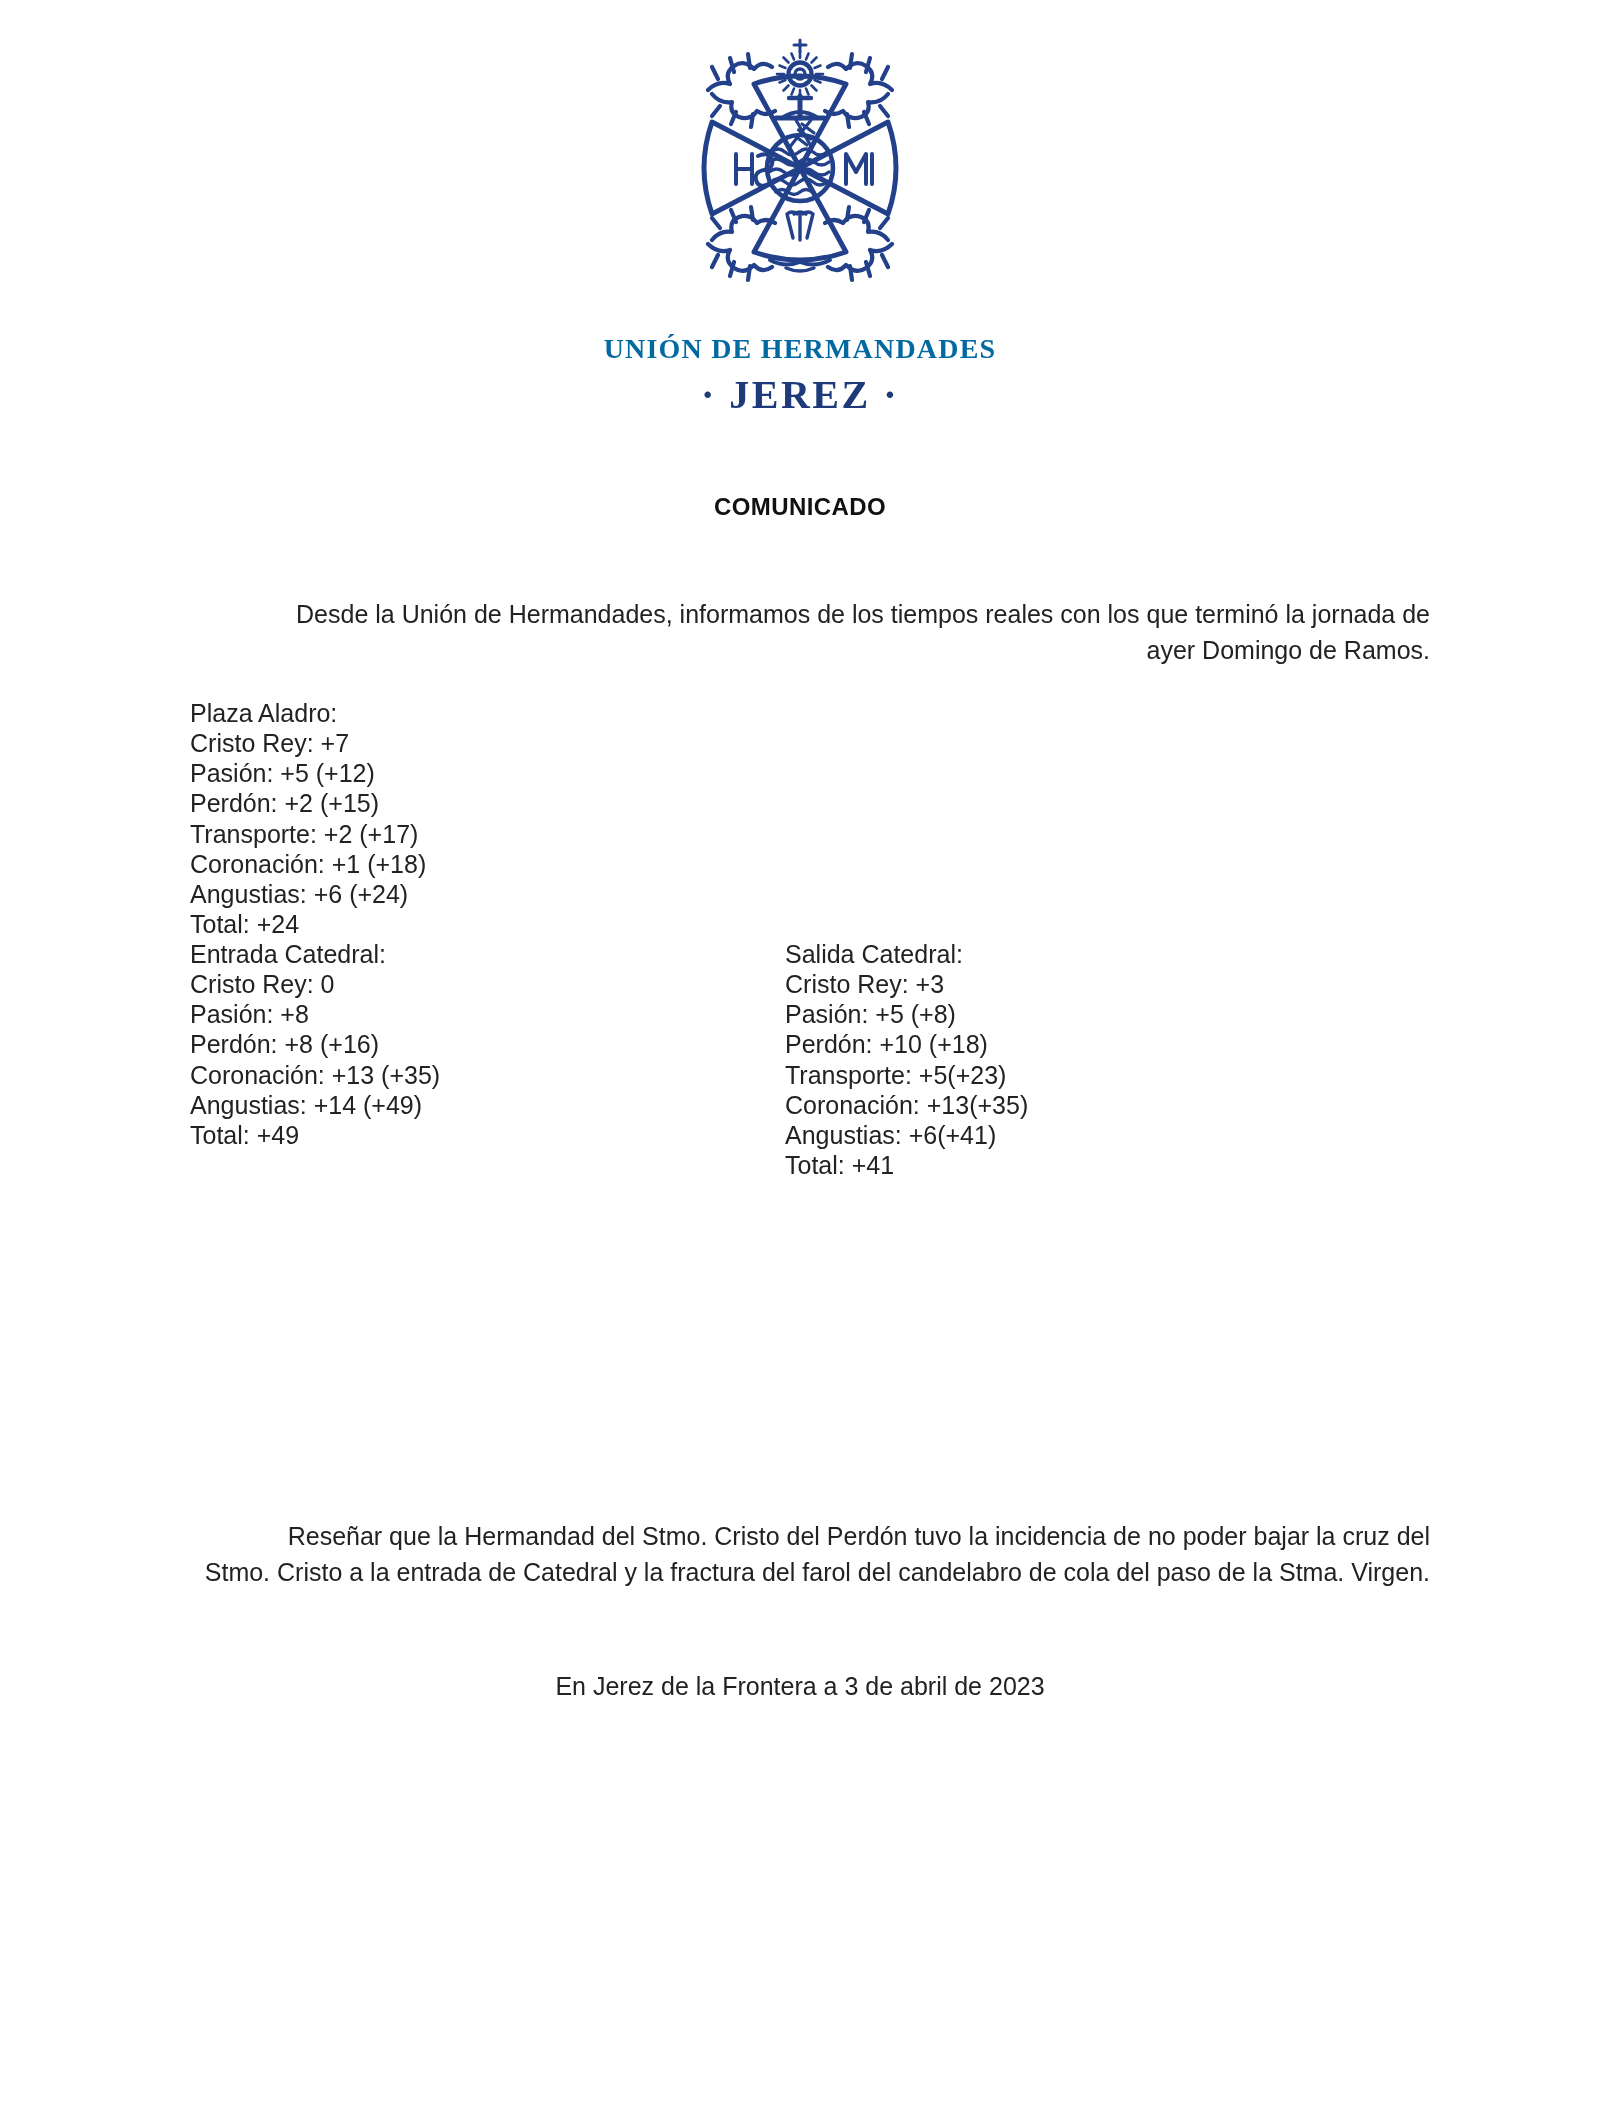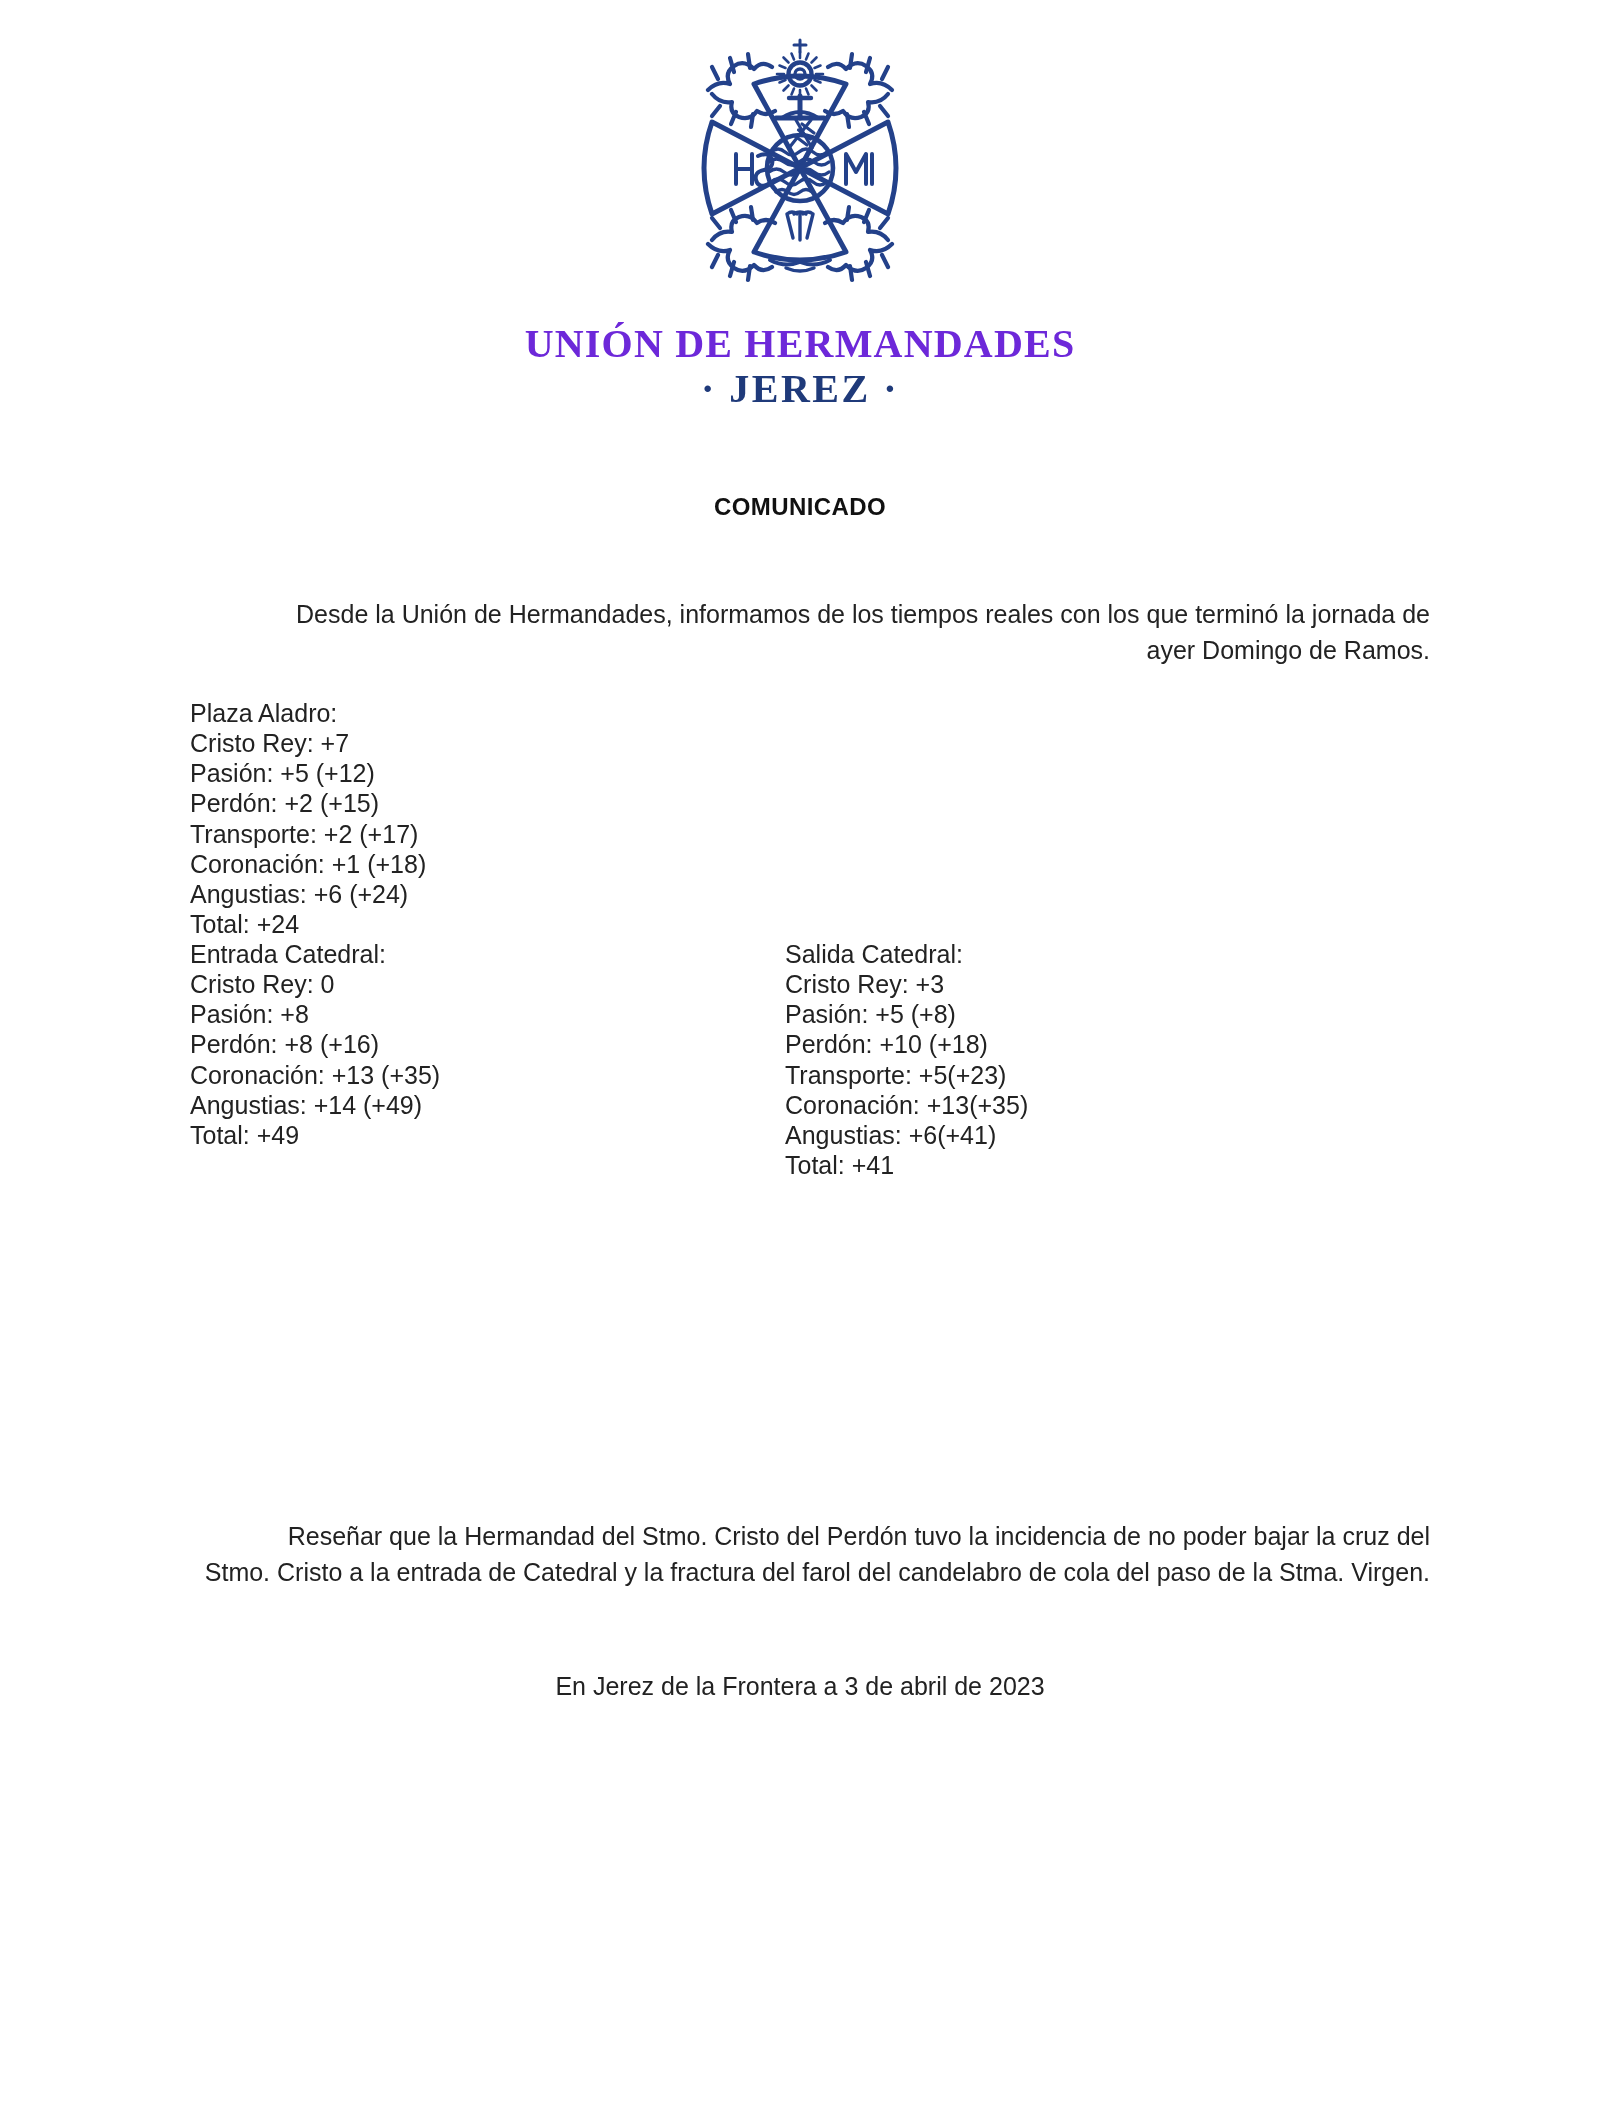--- a/index.html
+++ b/index.html
@@ -29,30 +29,31 @@
     display: flex;
     flex-direction: column;
     align-items: center;
   }
   .emblem {
     width: 300px;
     height: 278px;
     display: block;
   }
   .lh-title {
-    margin-top: 17px;
+    margin-top: 28px;
     font-family: "Liberation Serif", serif;
     font-weight: bold;
-    font-size: 40px;
+    font-size: 28px;
     letter-spacing: 1.2px;
-    color: #6d28d9;
+    color: #0369a1;
     line-height: 1.05;
     text-align: center;
   }
   .lh-sub {
+    margin-top: 8px;
     font-family: "Liberation Serif", serif;
     font-weight: bold;
     font-size: 40px;
     letter-spacing: 2.5px;
     color: #1f3a7a;
     text-align: center;
   }
 
   
   .doc-title {

